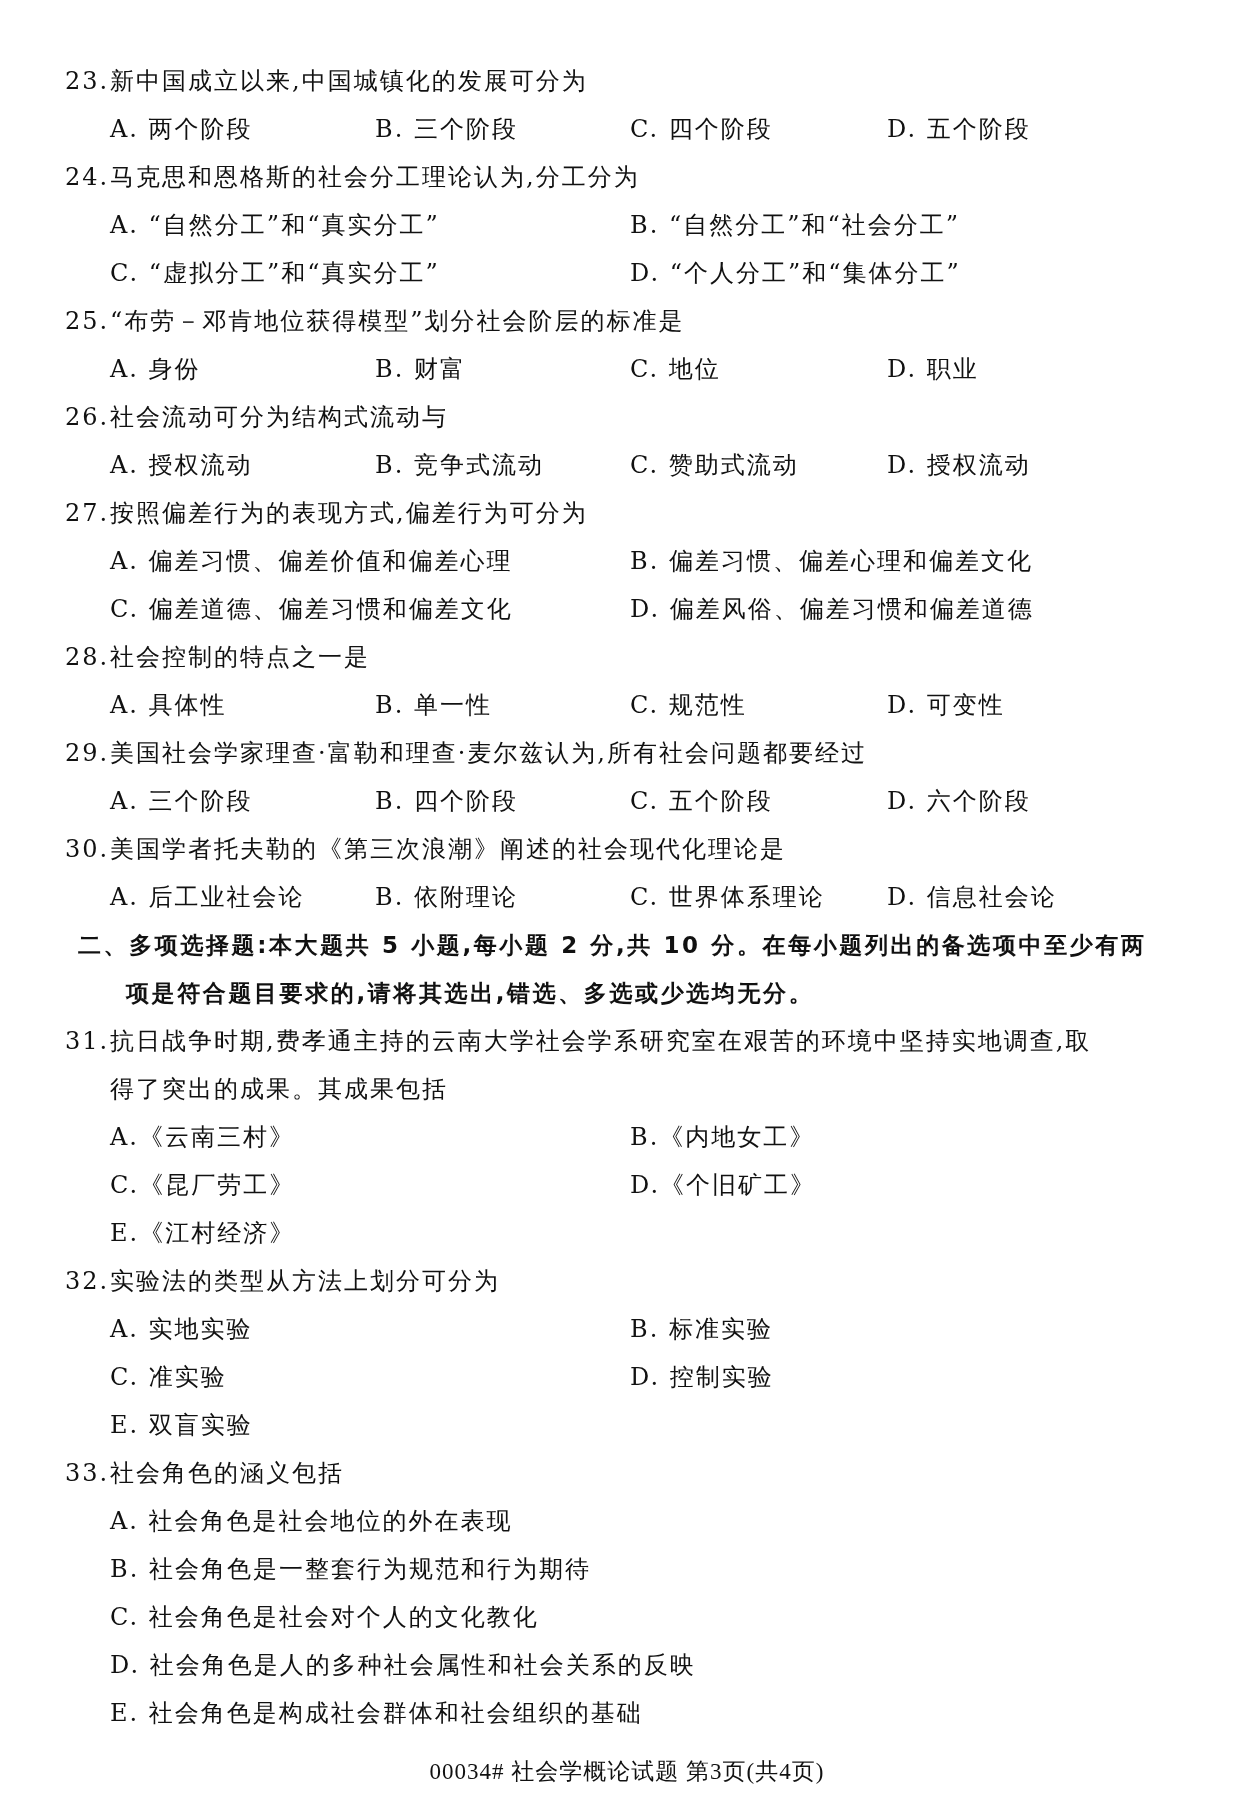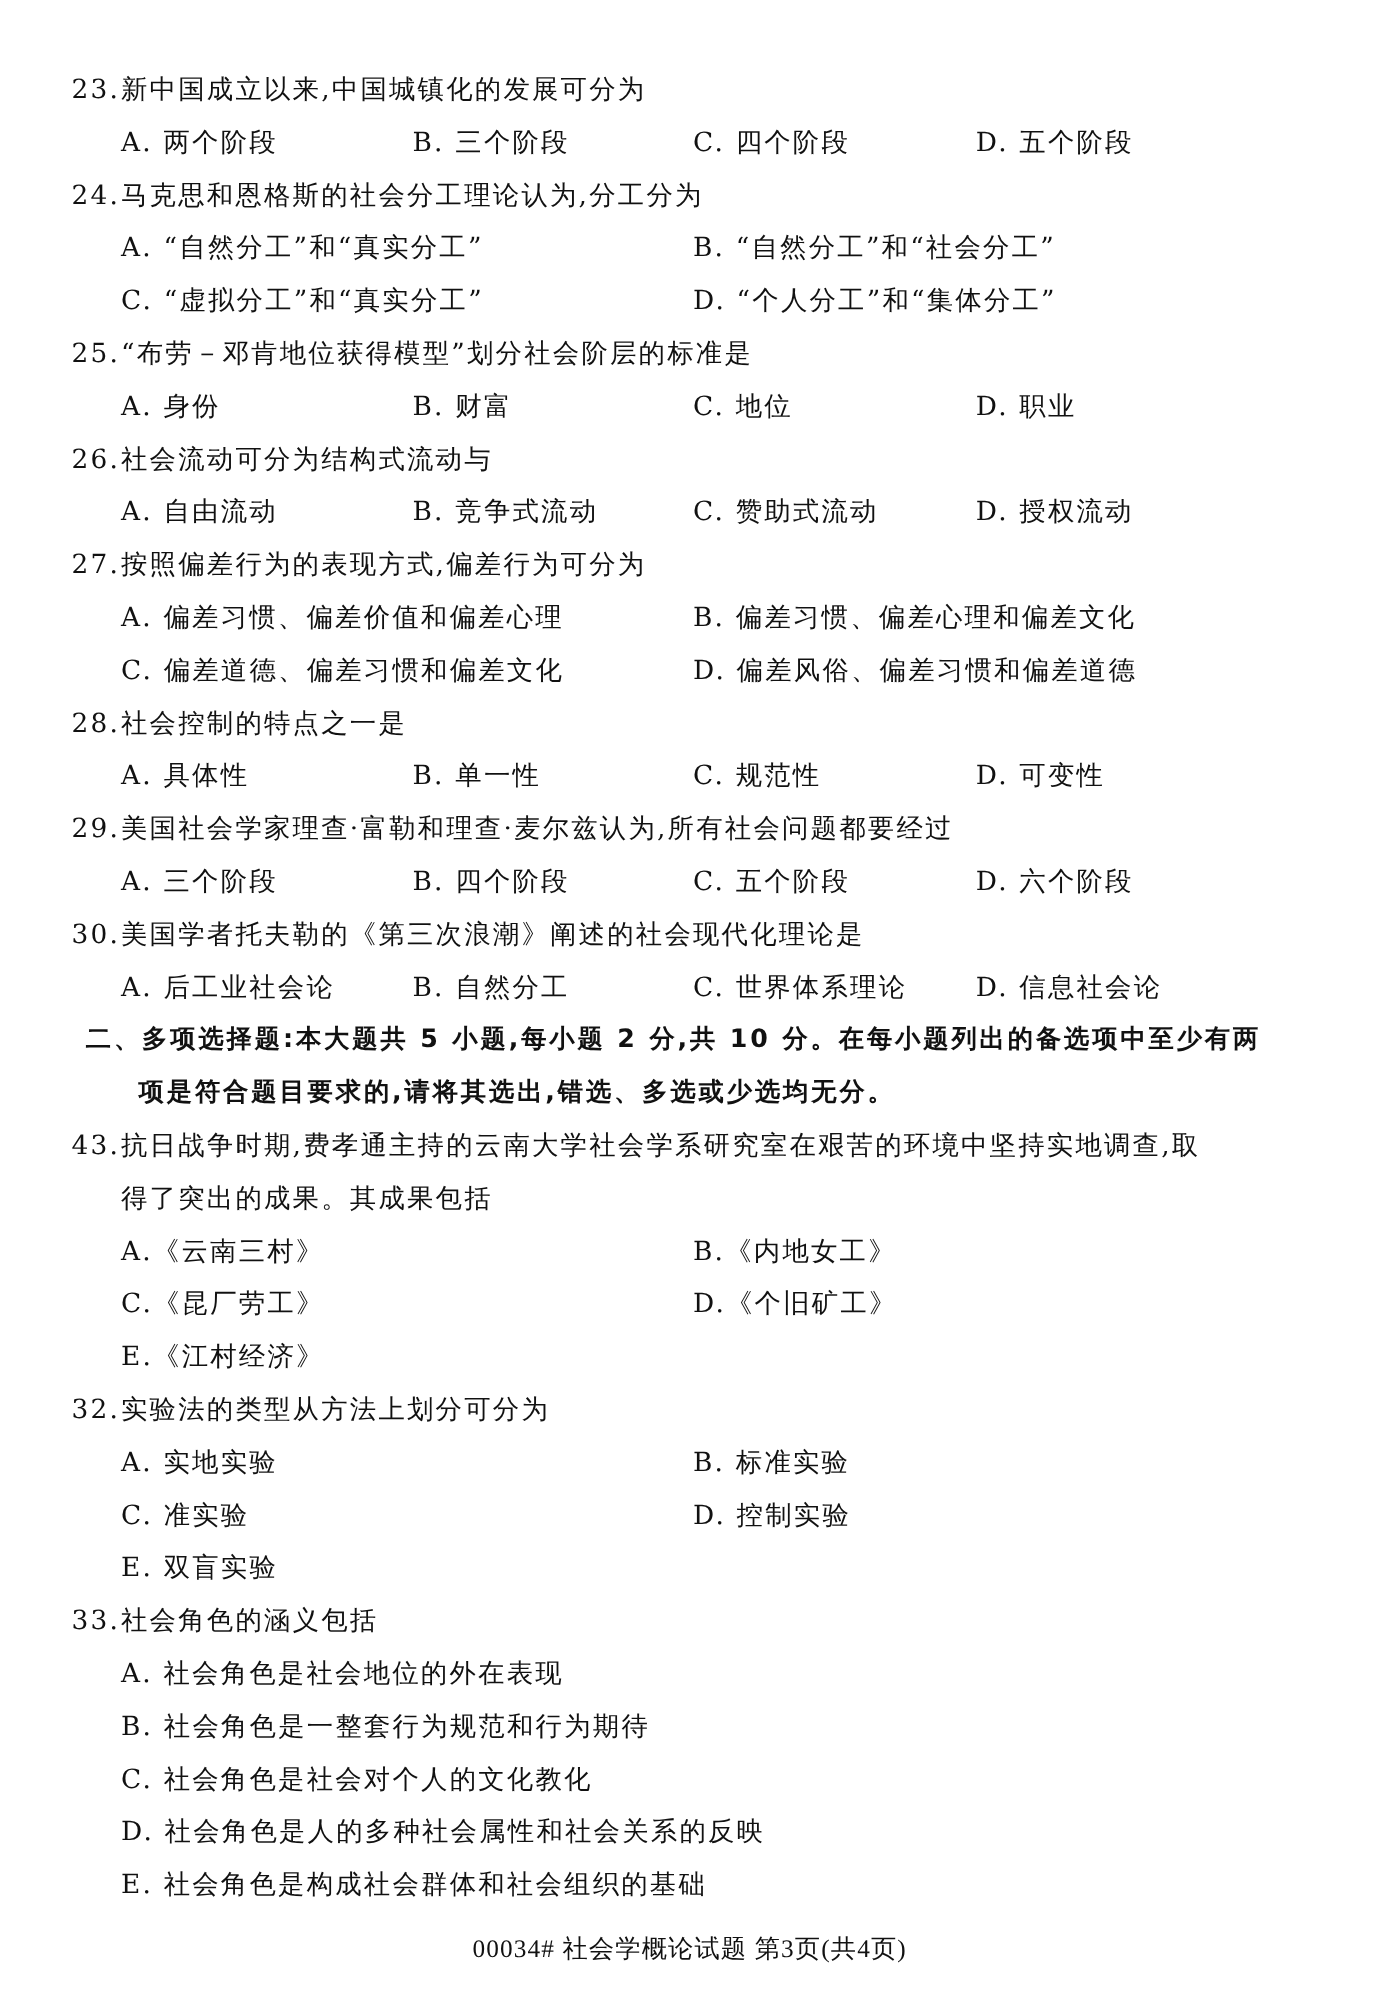--- a/index.html
+++ b/index.html
@@ -68,21 +68,21 @@
     <span class="opt c1">B. 财富</span>
     <span class="opt c2">C. 地位</span>
     <span class="opt c3">D. 职业</span>
   </div>
 
   <div class="line" style="top:393px">
     <span class="qnum">26.</span>
     <span class="qtext">社会流动可分为结构式流动与</span>
   </div>
   <div class="line" style="top:441px">
-    <span class="opt c0">A. 自由流动</span>
+    <span class="opt c0">A. 授权流动</span>
     <span class="opt c1">B. 竞争式流动</span>
     <span class="opt c2">C. 赞助式流动</span>
     <span class="opt c3">D. 授权流动</span>
   </div>
 
   <div class="line" style="top:489px">
     <span class="qnum">27.</span>
     <span class="qtext">按照偏差行为的表现方式,偏差行为可分为</span>
   </div>
   <div class="line" style="top:537px">
@@ -115,34 +115,34 @@
     <span class="opt c2">C. 五个阶段</span>
     <span class="opt c3">D. 六个阶段</span>
   </div>
 
   <div class="line" style="top:825px">
     <span class="qnum">30.</span>
     <span class="qtext">美国学者托夫勒的《第三次浪潮》阐述的社会现代化理论是</span>
   </div>
   <div class="line" style="top:873px">
     <span class="opt c0">A. 后工业社会论</span>
-    <span class="opt c1">B. 自然分工</span>
+    <span class="opt c1">B. 依附理论</span>
     <span class="opt c2">C. 世界体系理论</span>
     <span class="opt c3">D. 信息社会论</span>
   </div>
 
   <div class="line" style="top:921px">
     <span class="sec" style="left:62px">二、多项选择题:本大题共 5 小题,每小题 2 分,共 10 分。在每小题列出的备选项中至少有两</span>
   </div>
   <div class="line" style="top:969px">
     <span class="sec" style="left:110px">项是符合题目要求的,请将其选出,错选、多选或少选均无分。</span>
   </div>
 
   <div class="line" style="top:1017px">
-    <span class="qnum">43.</span>
+    <span class="qnum">31.</span>
     <span class="qtext">抗日战争时期,费孝通主持的云南大学社会学系研究室在艰苦的环境中坚持实地调查,取</span>
   </div>
   <div class="line" style="top:1065px">
     <span class="cont">得了突出的成果。其成果包括</span>
   </div>
   <div class="line" style="top:1113px">
     <span class="opt w0">A.《云南三村》</span>
     <span class="opt w1">B.《内地女工》</span>
   </div>
   <div class="line" style="top:1161px">

